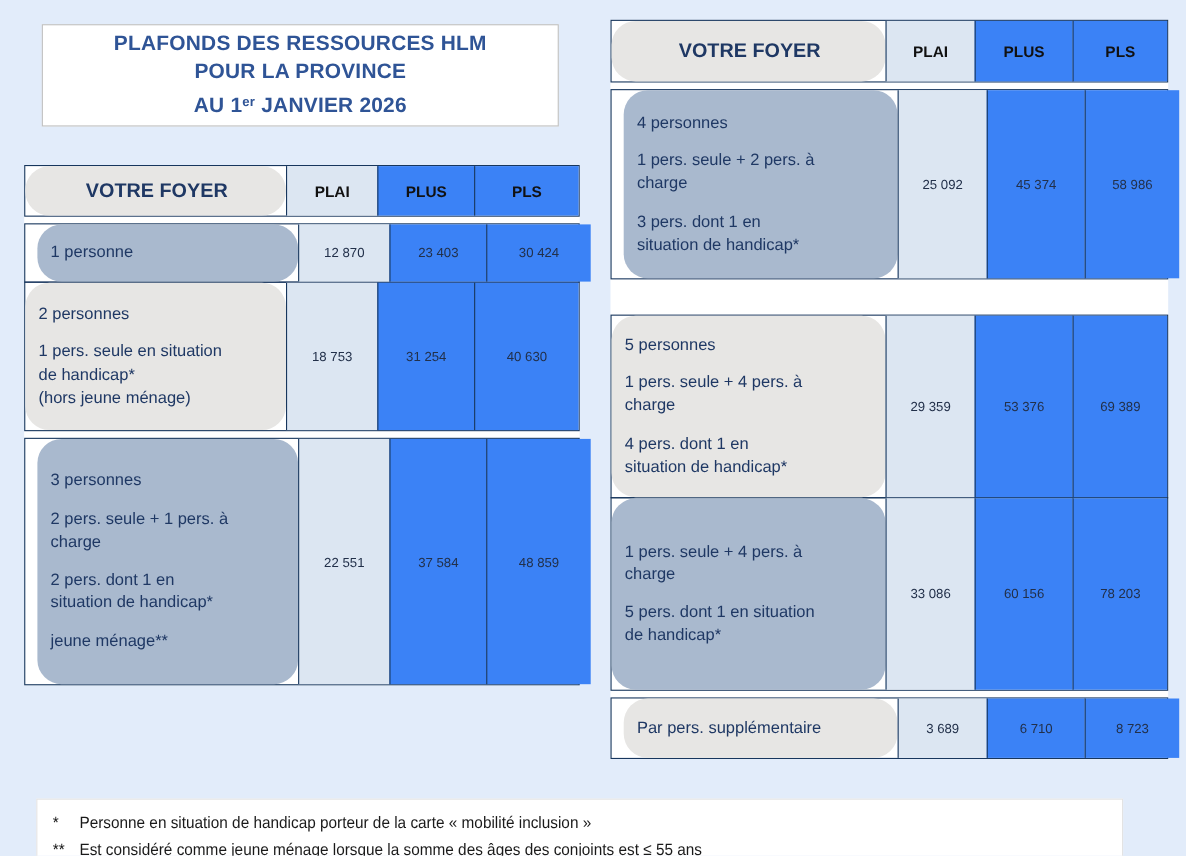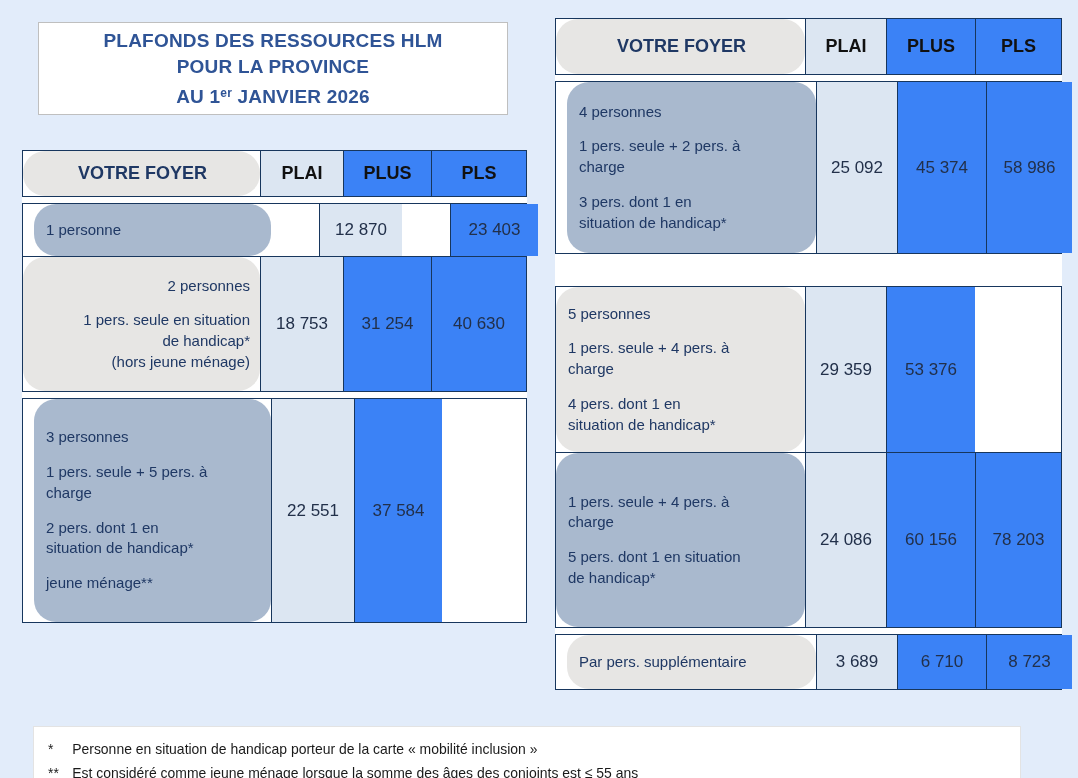--- a/index.html
+++ b/index.html
@@ -46,21 +46,21 @@
     display: flex; flex-direction: column; justify-content: center;
     padding: 6px 10px 6px 12px;
     color: #1f3864;
     font-size: 15px;
     border-radius: 22px;
   }
   .lbl p { margin: 7px 0; white-space: pre-line; line-height: 1.38; }
   .val {
     display: flex; align-items: center; justify-content: center;
     border-left: 1px solid #17365d;
-    font-size: 17px;
+    font-size: 12px;
     color: #22304a;
   }
   .left-table  .lbl { flex: 0 0 237px; }
   .left-table  .c-plai { flex: 0 0 83px; }
   .left-table  .c-plus { flex: 0 0 88px; }
   .left-table  .c-pls  { flex: 0 0 95px; }
   .right-table .lbl { flex: 0 0 249px; }
   .right-table .c-plai { flex: 0 0 81px; }
   .right-table .c-plus { flex: 0 0 89px; }
   .right-table .c-pls  { flex: 0 0 86px; }
@@ -68,27 +68,27 @@
   
   .c-plai { background: #dce6f2; }
   .c-plus { background: #3b82f6; }
   .c-pls  { background: #3b82f6; }
   .shade-dark  .lbl { background: #a9b9ce; }
   .shade-light .lbl { background: #e7e6e4; }
 
   
   .thead .lbl { background: #e7e6e4; align-items: center; justify-content: center; }
   .thead .hfoyer { font-weight: bold; font-size: 18px; color: #1f3864; margin: 0; }
-  .thead .val { font-weight: bold; font-size: 18px; color: #111111; }
+  .thead .val { font-weight: bold; font-size: 14px; color: #111111; }
   .lhead { min-height: 47px; }
   .rhead { min-height: 57px; }
 
   
-  .l0 { min-height: 54px; gap: 48px; }
-  .l1 { min-height: 136px; text-align: right; }
+  .l0 { min-height: 54px; }
+  .l1 { min-height: 136px; }
   .l2 { min-height: 225px; }
   .r0 { min-height: 173px; }
   .r1 { min-height: 167px; margin-top: 32px; }
   .r2 { min-height: 176px; }
   .r3 { min-height: 56px; }
 
   
   .footnote-box {
     box-sizing: border-box;
     width: 988px;
@@ -142,28 +142,29 @@
 (hors jeune ménage)</p>
         </div>
         <div class="cell val c-plai">18 753</div>
         <div class="cell val c-plus">31 254</div>
         <div class="cell val c-pls">40 630</div>
       </div>
 
       <div class="trow shade-dark gap l2">
         <div class="cell lbl">
           <p>3 personnes</p>
-          <p>1 pers. seule + 5 pers. à
+          <p>2 pers. seule + 1 pers. à
 charge</p>
           <p>2 pers.  dont  1 en
 situation de handicap*</p>
           <p>jeune ménage**</p>
         </div>
         <div class="cell val c-plai">22 551</div>
         <div class="cell val c-plus">37 584</div>
+        <div class="cell val c-pls">48 859</div>
       </div>
     </div>
   </div>
 
   <div class="col-right">
     <div class="tablewrap right-table">
       <div class="trow thead rhead">
         <div class="cell lbl">
             <p class="hfoyer">VOTRE FOYER</p>
           </div>
@@ -188,30 +189,31 @@
       <div class="trow shade-light merge r1">
         <div class="cell lbl">
           <p>5 personnes</p>
           <p>1 pers. seule +  4 pers. à
 charge</p>
           <p>4 pers. dont 1 en
 situation de handicap*</p>
         </div>
         <div class="cell val c-plai">29 359</div>
         <div class="cell val c-plus">53 376</div>
+        <div class="cell val c-pls">69 389</div>
       </div>
 
       <div class="trow shade-dark merge r2">
         <div class="cell lbl">
           <p>1 pers. seule + 4 pers. à
 charge</p>
           <p>5 pers. dont 1 en situation
 de handicap*</p>
         </div>
-        <div class="cell val c-plai">24 086</div>
+        <div class="cell val c-plai">33 086</div>
         <div class="cell val c-plus">60 156</div>
         <div class="cell val c-pls">78 203</div>
       </div>
 
       <div class="trow shade-light gap r3">
         <div class="cell lbl">
           <p>Par pers. supplémentaire</p>
         </div>
         <div class="cell val c-plai">3 689</div>
         <div class="cell val c-plus">6 710</div>

